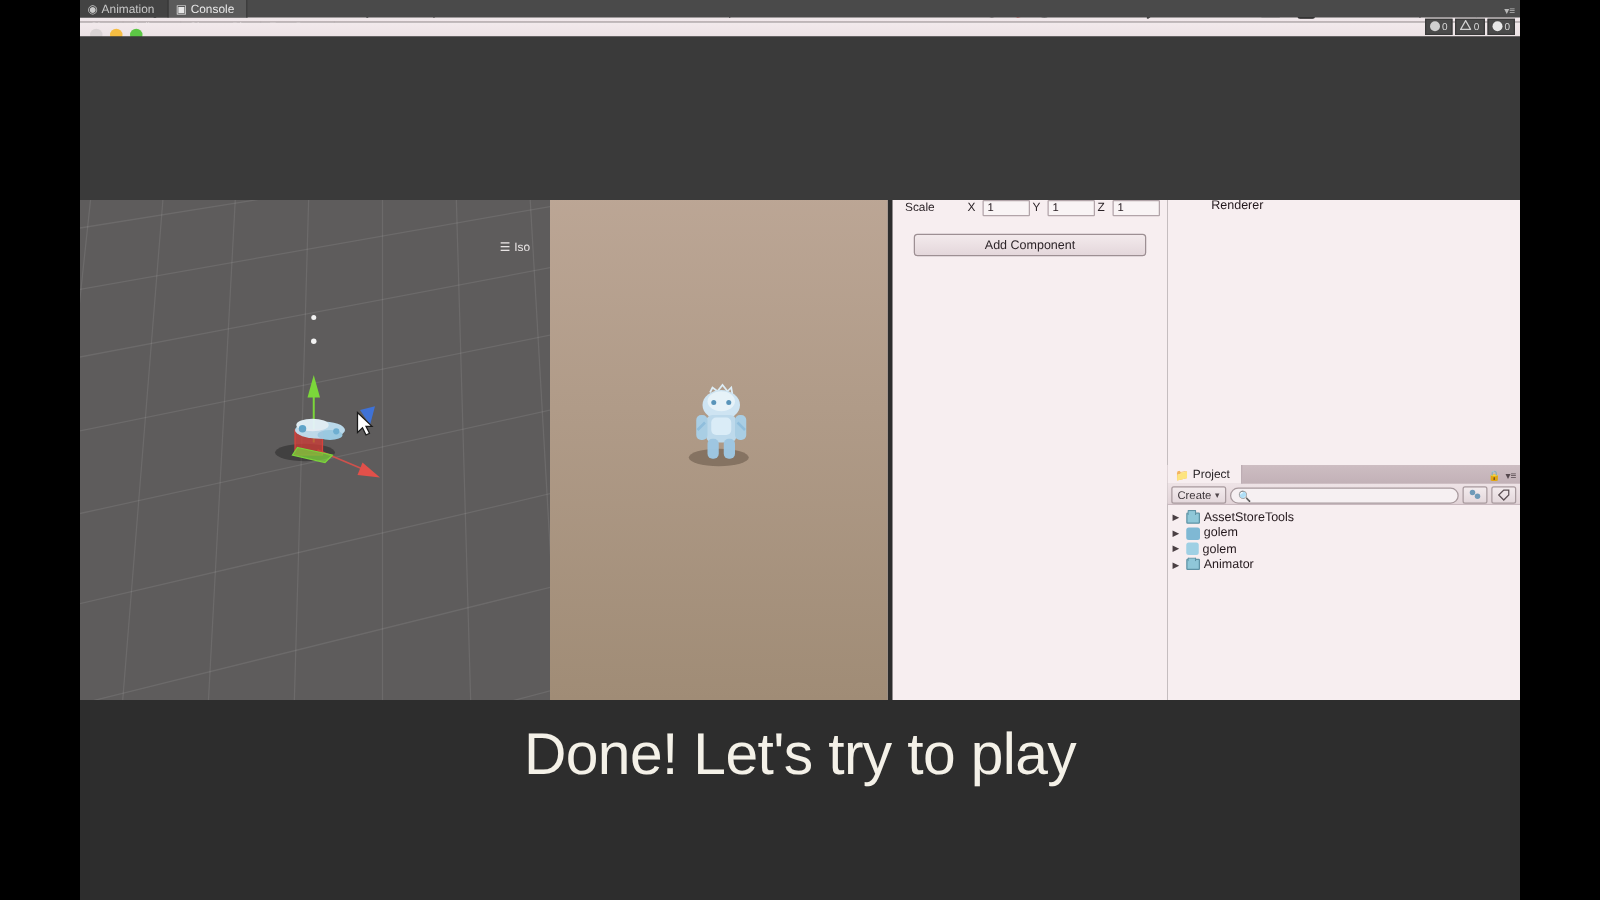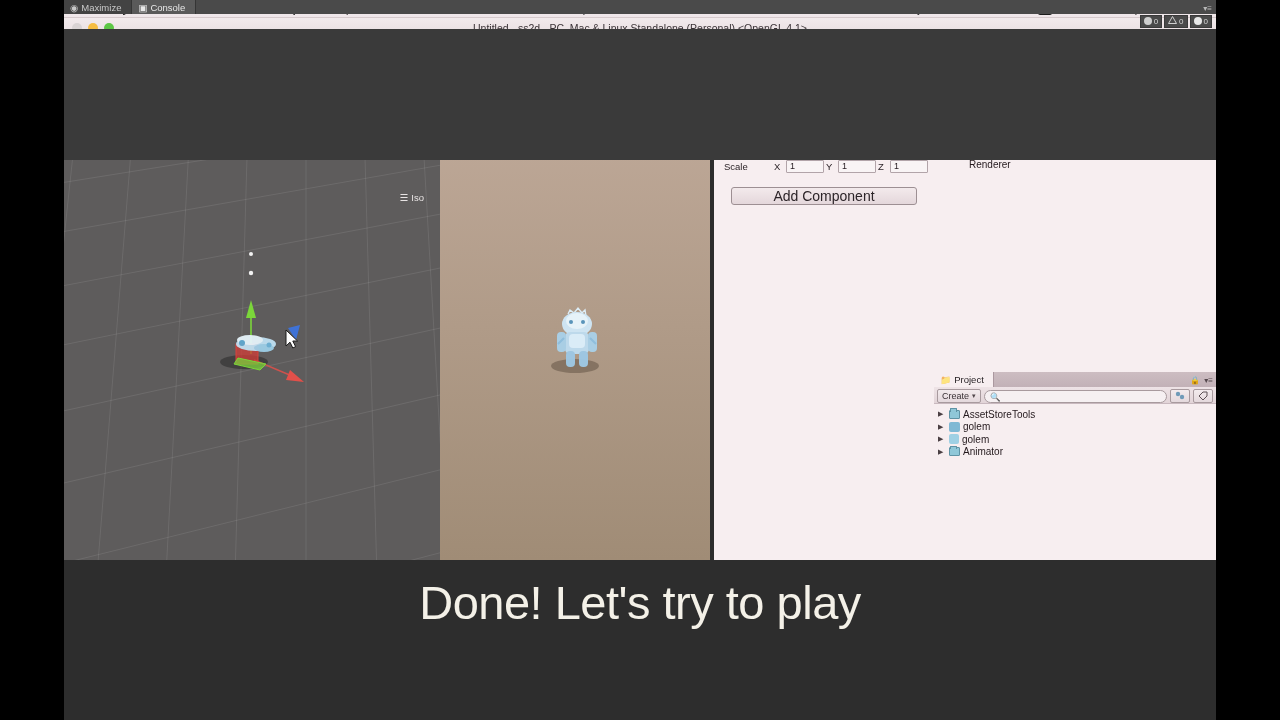--- a/index.html
+++ b/index.html
@@ -126,21 +126,21 @@
                 background:linear-gradient(#ebe0e3,#e0d2d7); border-top:1px solid #cbbbc1; border-bottom:1px solid #cbbbc1; }
   .foldTri { font-size:7px; color:#50464a; }
   .compTitle { font-size:10px; font-weight:bold; color:#241b1f; }
   .vrow { display:flex; align-items:center; height:14px; padding:0 6px 0 10px; gap:2px; font-size:9.5px; color:#2c2428; }
   .vlabel { width:48px; }
   .axl { width:10px; text-align:left; color:#2c2428; }
   .vfield { flex:1; height:13px; border:1px solid #b2a4a9; background:#f9f4f5; border-radius:1px;
             font-size:9px; color:#241b1f; padding:0 3px; display:flex; align-items:center; }
   .addComp { margin:14px auto 0 auto; width:186px; height:18px; border:1px solid #9d8f93; border-radius:3px;
              background:linear-gradient(#f3eaec,#e4d7db); display:flex; align-items:center; justify-content:center;
-             font-size:14px; color:#2c2428; }
+             font-size:10px; color:#2c2428; }
 
   
   #hierPanel { left:870px; top:60px; width:282px; height:312px; }
   .hrow { height:12.5px; display:flex; align-items:center; font-size:10px; color:#24191d; padding-left:4px; gap:2px;}
   .hrow.sel { background:#a69a9c; color:#fff; }
   .hrow .tri { width:9px; font-size:7px; color:#4a3f43; text-align:center; }
   .hrow.sel .tri { color:#f2eef0; }
   .hrow .ind { display:inline-block; }
 
   
@@ -259,21 +259,20 @@
           </svg>
       </span>
     </div>
 
     <div class="titlebar">
       <div class="traffic">
         <span class="tl r"></span>
         <span class="tl y"></span>
         <span class="tl g"></span>
       </div>
-      <span>Untitled - ss2d - PC, Mac &amp; Linux Standalone (Personal) &lt;OpenGL 4.1&gt;</span>
     </div>
 
     <div class="toolbar">
       <div class="btngrp">
         <div class="tbtn">
           <svg width="12" height="12" viewBox="0 0 12 12">
               <path d="M3 8 L3 4.5 a0.8 0.8 0 0 1 1.6 0 L4.6 3 a0.8 0.8 0 0 1 1.6 0 L6.2 3.2 a0.8 0.8 0 0 1 1.6 0 L7.8 4 a0.8 0.8 0 0 1 1.5 0 L9.3 8.4 a3 3 0 0 1 -3 3 L5 11.4 a2.6 2.6 0 0 1 -2 -2.2 Z" fill="none" stroke="#3a3236" stroke-width="0.9"></path>
             </svg>
         </div>
         <div class="tbtn on">
@@ -763,21 +762,21 @@
           <span class="folder"></span>
           <span>Animator</span>
         </div>
       </div>
     </div>
 
     <div id="bottomPanel">
       <div class="darkTabRow">
         <div class="dtab">
           <span>◉</span>
-          <span>Maximize</span>
+          <span>Animation</span>
         </div>
         <div class="dtab sel">
           <span>▣</span>
           <span>Console</span>
         </div>
         <div class="counters" style="bottom:1px;">
           <span style="font-size:8px;color:#b9b9b9;">▾≡</span>
         </div>
       </div>
       <div class="darkSub">

